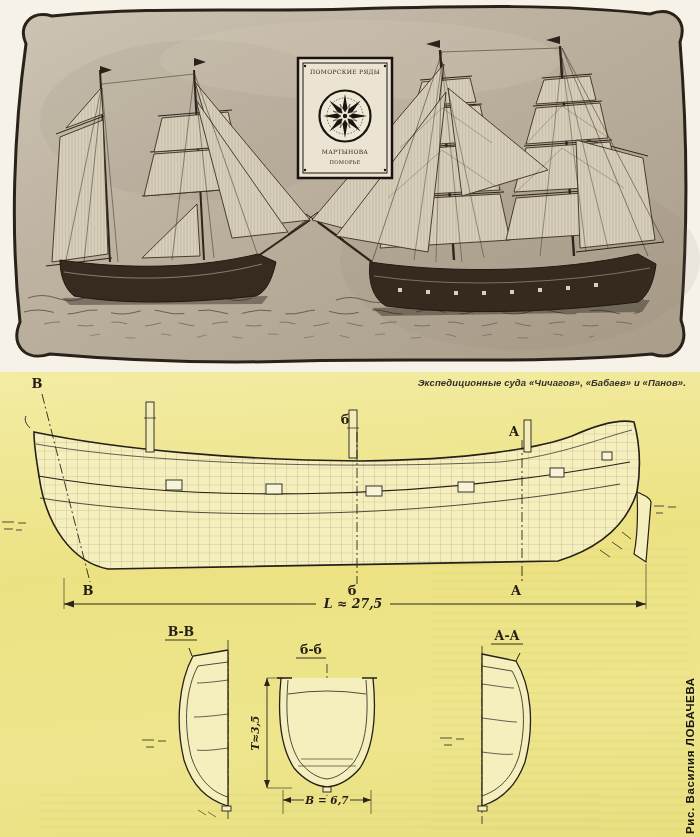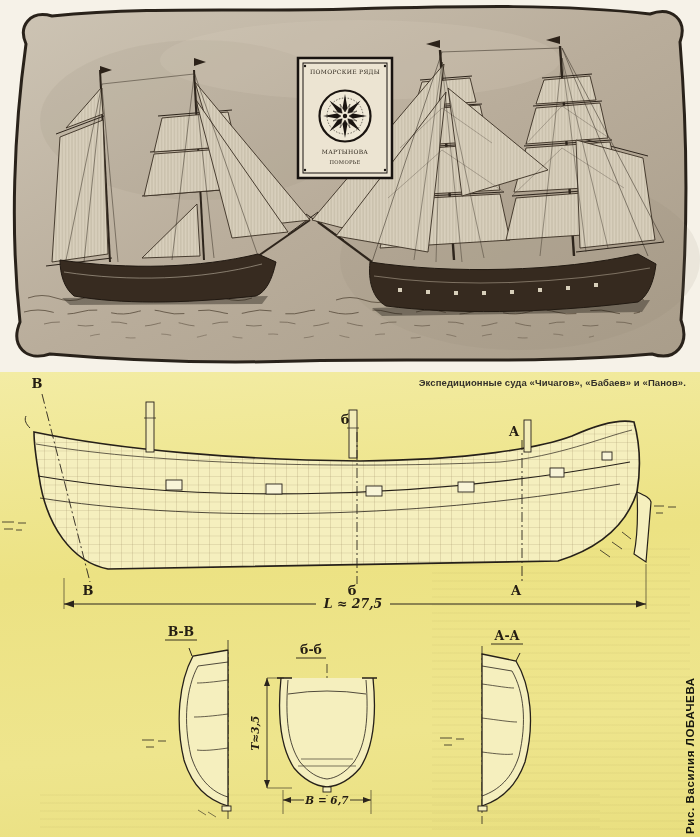--- a/index.html
+++ b/index.html
@@ -16,21 +16,21 @@
     background:repeating-linear-gradient(rgba(116,100,44,0.07) 0px,rgba(116,100,44,0.07) 2px,transparent 2px,transparent 8px);
   }
   .ghost1{left:432px;top:548px;width:258px;height:282px;}
   .ghost2{left:40px;top:794px;width:560px;height:38px;}
   .top-art,.profile-svg,.sections-svg{position:absolute;left:0;}
   .top-art{top:0;}
   .profile-svg{top:374px;}
   .sections-svg{top:620px;}
   .caption{
     position:absolute;left:340px;top:377px;width:346px;text-align:right;
-    font-size:9.5px;font-weight:bold;color:#33302a;letter-spacing:.1px;
+    font-size:9.5px;font-style:italic;font-weight:bold;color:#33302a;letter-spacing:.1px;
   }
   .credit{
     position:absolute;right:4px;top:648px;height:186px;
     writing-mode:vertical-rl;transform:rotate(180deg);
     font-weight:bold;font-size:11.5px;letter-spacing:.6px;color:#17170f;white-space:nowrap;
   }
   svg text{font-family:"DejaVu Serif",serif;fill:#241d13;}
   .plan-letter{font-size:13px;font-weight:bold;}
   .dim-text{font-size:11px;font-style:italic;font-weight:bold;}
   .stamp-text{font-size:6px;letter-spacing:.3px;text-anchor:middle;}

